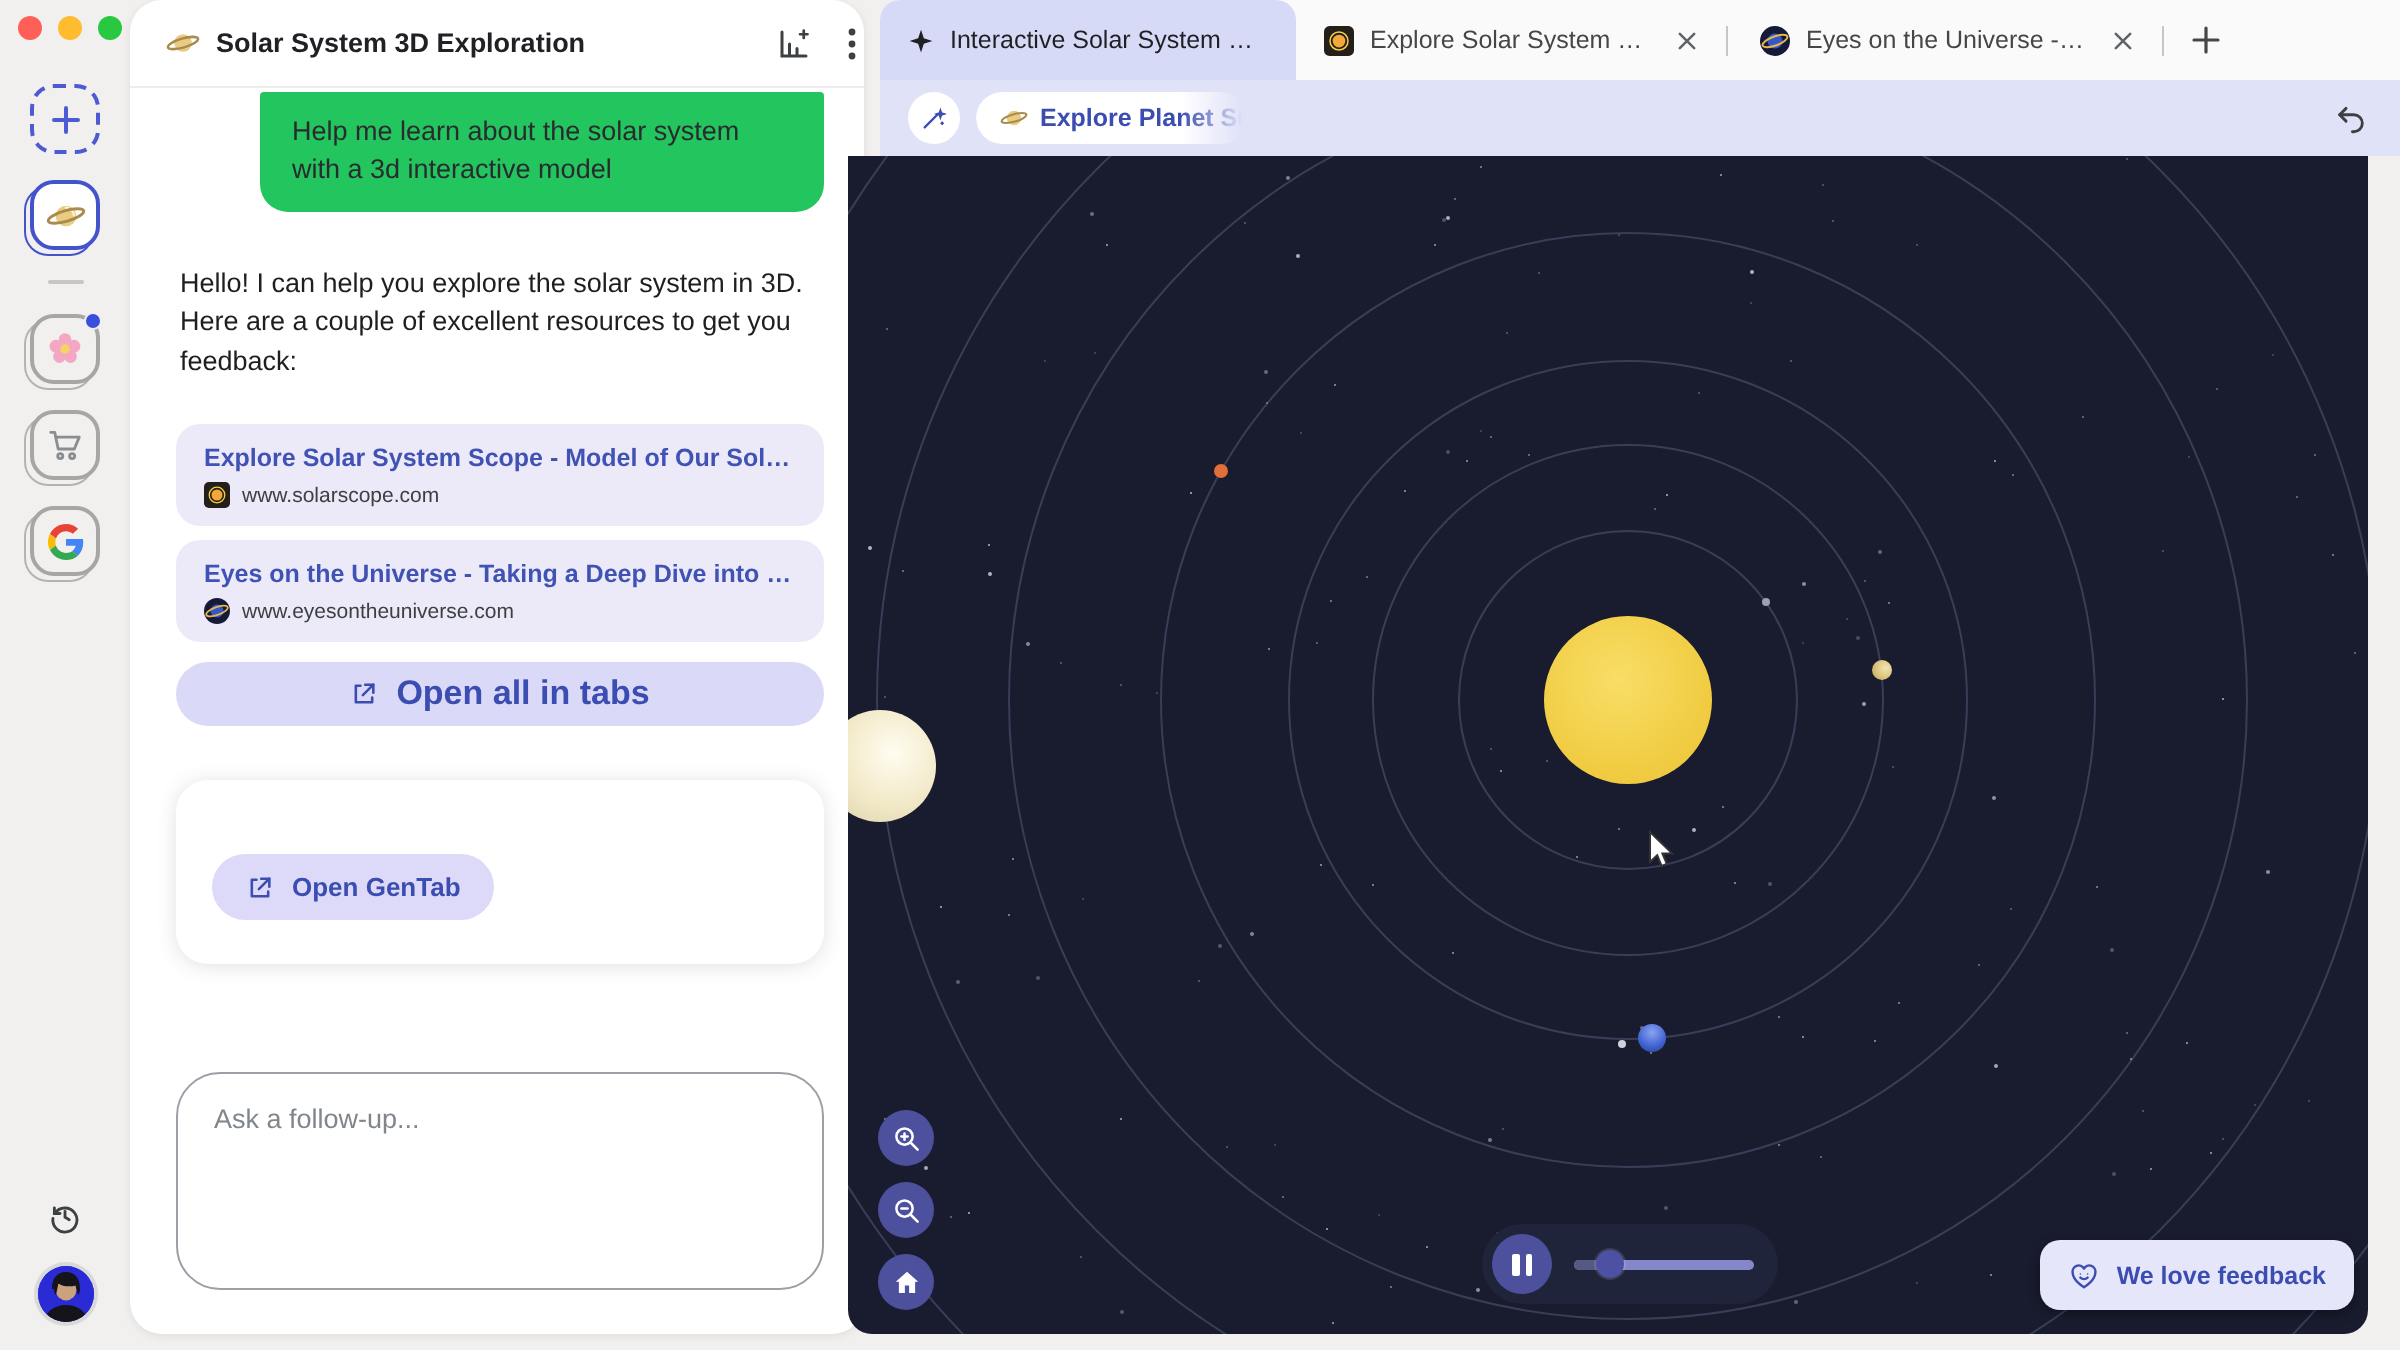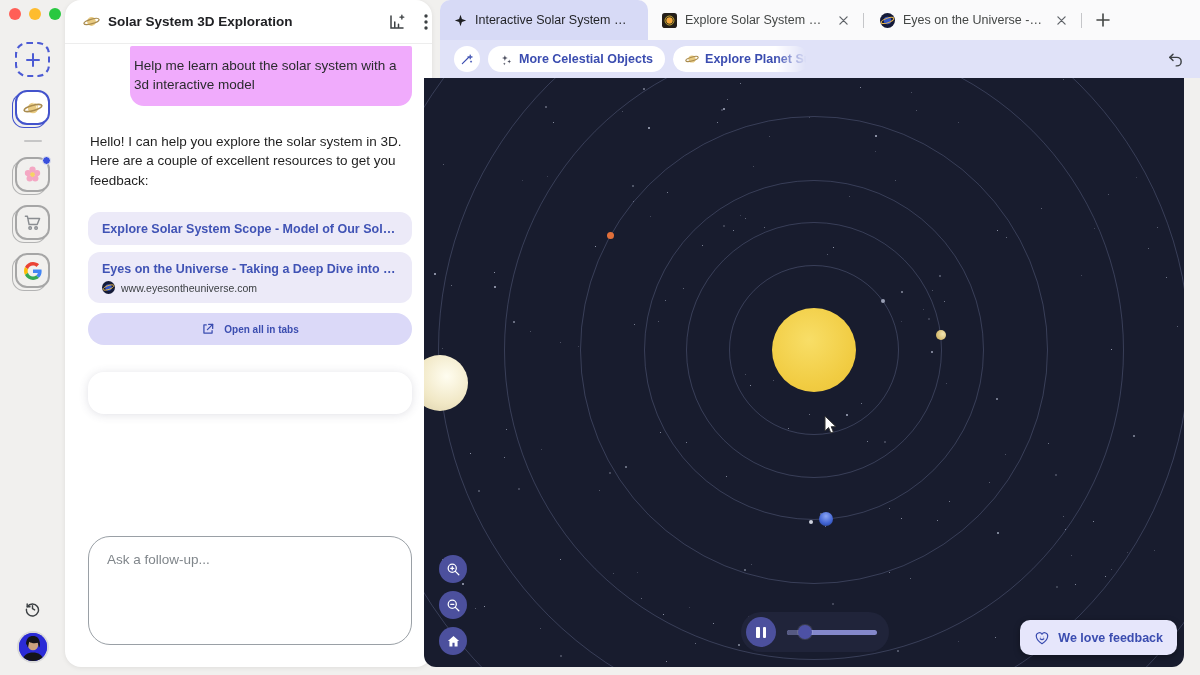--- a/index.html
+++ b/index.html
@@ -21,26 +21,26 @@
   .notif-dot { position:absolute; top:-3px; right:-3px; width:9px; height:9px; border-radius:50%; background:#3a50dd; border:1.5px solid #f1f0ee; }
   .rail-bottom { position:absolute; left:0; bottom:14px; width:65px; display:flex; flex-direction:column; align-items:center; gap:16px; }
   .avatar { width:28px; height:28px; border-radius:50%; background:#2b2bd6; overflow:hidden; box-shadow:0 0 0 2px #d9d9d9; }
 
   
   .chat-panel { position:absolute; left:65px; top:0; width:367px; height:667px; background:#fff; border-radius:16px; box-shadow:0 1px 5px rgba(0,0,0,.08); }
   .chat-header { height:44px; display:flex; align-items:center; padding:0 4px 0 18px; border-bottom:1px solid #ededed; }
   .chat-title { font-size:13.5px; font-weight:700; color:#202124; margin-left:8px; }
   .chat-header-icons { margin-left:auto; display:flex; align-items:center; gap:18px; }
   .chat-body { position:absolute; top:44px; left:0; right:0; bottom:0; padding:0 20px 0 23px; overflow:hidden; }
-  .user-bubble { margin:2px 0 0 42px; background:#f0abfc; border-radius:2px 2px 14px 14px; padding:11px 4px; font-size:13.5px; line-height:1.4; color:#2a2b2e; }
+  .user-bubble { margin:2px 0 0 42px; background:#22c55e; border-radius:2px 2px 14px 14px; padding:11px 16px; font-size:13.5px; line-height:1.4; color:#2a2b2e; }
   .assistant-text { margin:26px 2px 22px; font-size:13.5px; line-height:1.45; color:#1f1f1f; max-width:330px; }
   .link-card { background:#eceaf8; border-radius:12px; padding:10px 14px 9px; margin-bottom:7px; }
   .link-title { color:#4053b5; font-size:12.5px; font-weight:600; white-space:nowrap; overflow:hidden; text-overflow:ellipsis; }
   .link-domain { display:flex; align-items:center; gap:6px; margin-top:5px; font-size:10.5px; color:#3c4043; }
-  .open-all { margin-top:10px; height:32px; background:#dbd9f8; border-radius:18px; display:flex; align-items:center; justify-content:center; gap:9px; color:#3b4db0; font-size:10px; font-weight:700; cursor:pointer; }
+  .open-all { margin-top:10px; height:32px; background:#dbd9f8; border-radius:18px; display:flex; align-items:center; justify-content:center; gap:9px; color:#3b4db0; font-size:17px; font-weight:700; cursor:pointer; }
   .gentab-card { margin-top:27px; background:#fff; border-radius:16px; box-shadow:0 1px 10px rgba(70,70,100,.16); padding:20px 18px 22px; }
   .gentab-text { font-size:13.5px; line-height:1.5; color:#1f1f1f; }
   .gentab-text b { font-weight:700; }
   .inline-ico { display:inline-block; vertical-align:-2px; margin-right:1px; }
   .gentab-btn { margin-top:17px; height:33px; width:fit-content; padding:0 17px; background:#dcdaf8; border-radius:18px; display:flex; align-items:center; gap:9px; color:#3b4db0; font-size:13px; font-weight:700; cursor:pointer; }
   .followup { position:absolute; left:23px; right:20px; bottom:22px; height:109px; }
   .followup textarea { width:100%; height:100%; border:1.5px solid #9aa0a6; border-radius:22px; padding:15px 18px; font-family:"Liberation Sans",sans-serif; font-size:13.5px; color:#1f1f1f; resize:none; outline:none; background:#fff; }
   .followup textarea::placeholder { color:#80868b; }
 
   
@@ -192,20 +192,30 @@
       </span>
     </div>
   </div>
 
   <div class="chat-body">
     <div class="user-bubble">Help me learn about the solar system with a 3d interactive model</div>
     <div class="assistant-text">Hello! I can help you explore the solar system in 3D. Here are a couple of excellent resources to get you feedback:</div>
 
     <div class="link-card">
       <div class="link-title">Explore Solar System Scope - Model of Our Solar Syste…</div>
+      <div class="link-domain">
+        <span>
+          <svg width="13" height="13" viewBox="0 0 16 16">
+              <rect width="16" height="16" rx="3" fill="#241f1a"></rect>
+              <circle cx="8" cy="8" r="3.4" fill="#f4a83b"></circle>
+              <circle cx="8" cy="8" r="4.8" fill="none" stroke="#f4d03b" stroke-width="0.8"></circle>
+            </svg>
+        </span>
+        <span>www.solarscope.com</span>
+      </div>
     </div>
 
     <div class="link-card">
       <div class="link-title">Eyes on the Universe - Taking a Deep Dive into the Sola…</div>
       <div class="link-domain">
         <span>
           <svg width="13" height="13" viewBox="0 0 16 16">
               <circle cx="8" cy="8" r="8" fill="#141a38"></circle>
               <circle cx="8" cy="8" r="4" fill="#3558c8"></circle>
               <ellipse cx="8" cy="8" rx="7" ry="2.4" fill="none" stroke="#e8b64c" stroke-width="1.1" transform="rotate(-20 8 8)"></ellipse>
@@ -220,20 +230,30 @@
         <svg width="14" height="14" viewBox="0 0 24 24" fill="none" stroke="#3b4db0" stroke-width="2.2" stroke-linecap="round" stroke-linejoin="round">
             <path d="M9 5H5v14h14v-4"></path>
             <path d="M13 4h7v7"></path>
             <path d="M20 4L11 13"></path>
           </svg>
       </span>
       <span>Open all in tabs</span>
     </div>
 
     <div class="gentab-card">
+      <div class="gentab-btn">
+        <span>
+          <svg width="14" height="14" viewBox="0 0 24 24" fill="none" stroke="#3b4db0" stroke-width="2.2" stroke-linecap="round" stroke-linejoin="round">
+              <path d="M9 5H5v14h14v-4"></path>
+              <path d="M13 4h7v7"></path>
+              <path d="M20 4L11 13"></path>
+            </svg>
+        </span>
+        <span>Open GenTab</span>
+      </div>
     </div>
   </div>
 
   <div class="followup">
     <textarea placeholder="Ask a follow-up..." style=""></textarea>
   </div>
 </div>
 
 <div class="tabstrip">
   <div class="tab tab-active">
@@ -285,30 +305,20 @@
 
 <div class="toolbar">
   <div class="round-btn">
     <span>
       <svg width="14" height="14" viewBox="0 0 24 24" fill="none" stroke="#3b4db0" stroke-width="2" stroke-linecap="round">
           <path d="M4 20L15 9"></path>
           <path d="M16.5 7.5l1-3 1 3 3 1-3 1-1 3-1-3-3-1z" fill="#3b4db0" stroke-width="1"></path>
           <path d="M19 15.5v2M18 16.5h2" stroke-width="1.4"></path>
         </svg>
     </span>
-  </div>
-  <div class="tool-pill">
-    <span>
-      <svg width="13" height="13" viewBox="0 0 24 24" fill="#4a4d5e">
-          <path d="M9 4l1.4 3.9L14.3 9.3 10.4 10.7 9 14.6 7.6 10.7 3.7 9.3 7.6 7.9z"></path>
-          <path d="M17 12l1 2.6 2.6 1-2.6 1-1 2.6-1-2.6-2.6-1 2.6-1z"></path>
-          <path d="M8 17.5l.7 1.8 1.8.7-1.8.7-.7 1.8-.7-1.8-1.8-.7 1.8-.7z"></path>
-        </svg>
-    </span>
-    <span>More Celestial Objects</span>
   </div>
   <div class="tool-pill fade">
     <span>
       <svg width="14" height="14" viewBox="0 0 24 24">
           <circle cx="12" cy="12" r="6.2" fill="#e9cb82"></circle>
           <ellipse cx="12" cy="12" rx="11" ry="3.2" fill="none" stroke="#a98b4e" stroke-width="1.8" transform="rotate(-16 12 12)"></ellipse>
         </svg>
     </span>
     <span>Explore Planet Surfac</span>
   </div>

